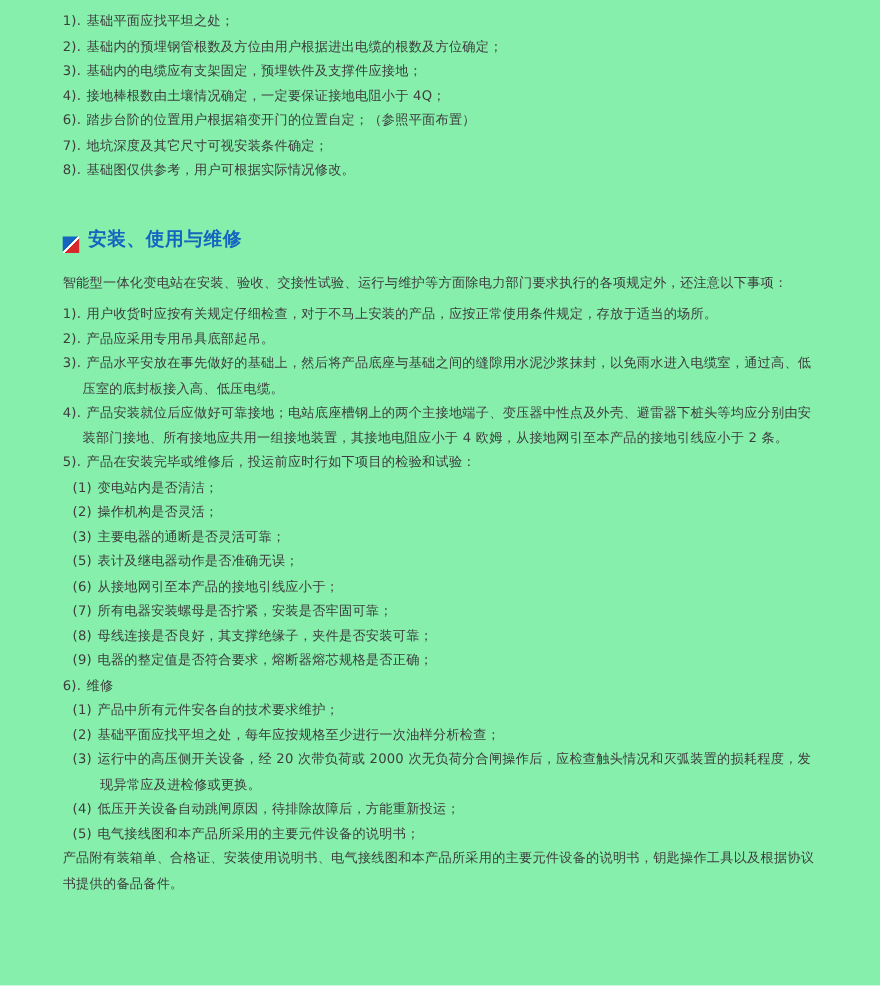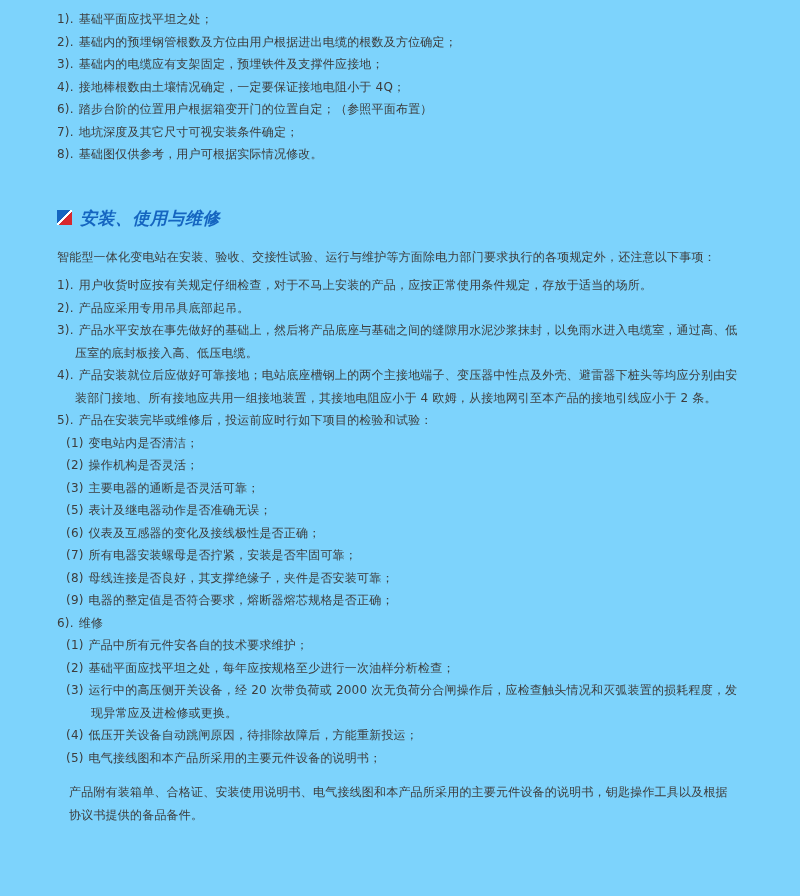--- a/index.html
+++ b/index.html
@@ -1,41 +1,41 @@
 <!DOCTYPE html>
 <html><head>
 <meta charset="utf-8">
 <style>
   html,body{margin:0;padding:0;background:#ffffff;}
   .page{
-    width:800px;height:896px;background:#7dd3fc;overflow:hidden;
+    width:800px;height:896px;background:#86efac;overflow:hidden;
     font-family:"DejaVu Sans",sans-serif;
     font-size:12px;color:#3d3d3d;box-sizing:border-box;
   }
   .content{padding:8px 52px 0 57px;box-sizing:border-box;}
   .doc-list{margin:0;padding:0;}
   .li{
     line-height:22.5px;margin:0;padding-left:18px;text-indent:-18px;
     letter-spacing:0.2px;
   }
   .li .marker{margin-right:5px;}
   .li.sub{margin-left:9px;padding-left:25px;text-indent:-25px;}
   .section-header{
-    margin:40px 0 16px 0;display:flex;align-items:center;gap:8px;font-style:italic;
+    margin:40px 0 16px 0;display:flex;align-items:flex-end;gap:8px;
   }
   .section-icon{
     width:15px;height:15px;flex:0 0 auto;
     background:linear-gradient(135deg,#1565c0 0 46%,#ffffff 46% 54%,#d7282d 54% 100%);
   }
   .section-title{
     font-size:17px;font-weight:bold;color:#1565c0;line-height:24px;
     letter-spacing:0.5px;
   }
   .intro{line-height:22.5px;margin:0 0 6px 0;letter-spacing:0.2px;}
-  .closing{line-height:22.5px;margin:12px;letter-spacing:0.2px;}
+  .closing{line-height:22.5px;margin:0;letter-spacing:0.2px;}
 </style>
 </head>
 <body>
 
 <div class="page">
   <div class="content">
 
     <div class="doc-list">
 
         <p class="li"><span class="marker">1).</span><span>基础平面应找平坦之处；</span></p>
@@ -75,21 +75,21 @@
 
         <p class="li sub"><span class="marker">(1)</span><span>变电站内是否清洁；</span></p>
 
         <p class="li sub"><span class="marker">(2)</span><span>操作机构是否灵活；</span></p>
 
         <p class="li sub"><span class="marker">(3)</span><span>主要电器的通断是否灵活可靠；</span></p>
 
 
         <p class="li sub"><span class="marker">(5)</span><span>表计及继电器动作是否准确无误；</span></p>
 
-        <p class="li sub"><span class="marker">(6)</span><span>仪表及互感器的变化及接线极性是否正确；</span></p>
+        <p class="li sub"><span class="marker">(6)</span><span>从接地网引至本产品的接地引线应小于；</span></p>
 
         <p class="li sub"><span class="marker">(7)</span><span>所有电器安装螺母是否拧紧，安装是否牢固可靠；</span></p>
 
         <p class="li sub"><span class="marker">(8)</span><span>母线连接是否良好，其支撑绝缘子，夹件是否安装可靠；</span></p>
 
         <p class="li sub"><span class="marker">(9)</span><span>电器的整定值是否符合要求，熔断器熔芯规格是否正确；</span></p>
 
 
         <p class="li"><span class="marker">6).</span><span>维修</span></p>
 

